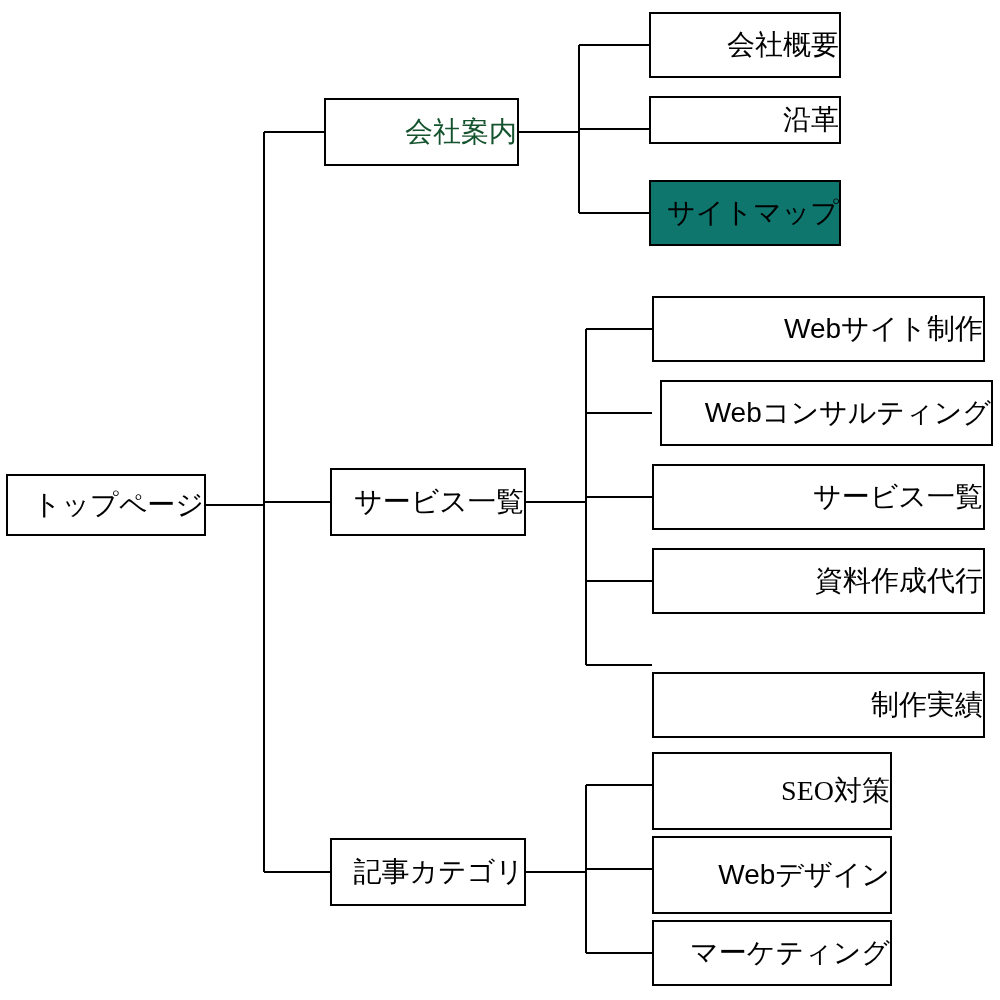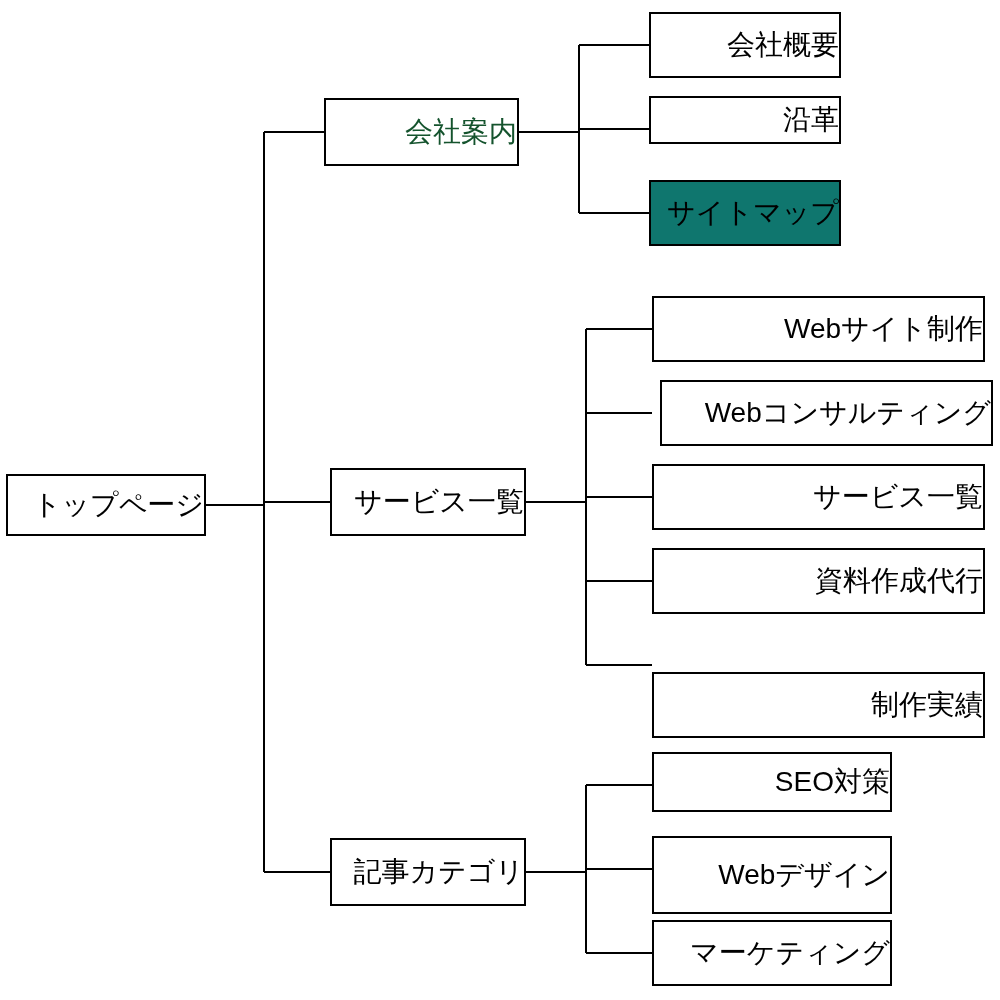--- a/index.html
+++ b/index.html
@@ -91,21 +91,21 @@
     <div class="node" style="left: 652px; top: 632px; width: 333px; height: 66px; font-size: 28px; border-color: rgb(0, 0, 0); color: rgb(0, 0, 0); background: rgb(255, 255, 255); margin-top: 40px;">
       <span>制作実績</span>
     </div>
     <div class="line h" style="left: 264px; top: 871px; width: 66px; background: rgb(0, 0, 0);"></div>
     <div class="node" style="left: 330px; top: 838px; width: 196px; height: 68px; font-size: 28px; border-color: rgb(0, 0, 0); color: rgb(0, 0, 0); background: rgb(255, 255, 255);">
       <span>記事カテゴリ</span>
     </div>
     <div class="line h" style="left: 526px; top: 871px; width: 60px; background: rgb(0, 0, 0);"></div>
     <div class="line v" style="left: 585px; top: 785px; height: 168px; background: rgb(0, 0, 0);"></div>
     <div class="line h" style="left: 586px; top: 784px; width: 66px; background: rgb(0, 0, 0);"></div>
-    <div class="node" style="left: 652px; top: 752px; width: 240px; height: 60px; font-size: 28px; border-color: rgb(0, 0, 0); color: rgb(0, 0, 0); background: rgb(255, 255, 255);">
+    <div class="node" style="left: 652px; top: 752px; width: 240px; height: 78px; font-size: 28px; border-color: rgb(0, 0, 0); color: rgb(0, 0, 0); background: rgb(255, 255, 255); font-family: Liberation Serif, serif;">
       <span>SEO対策</span>
     </div>
     <div class="line h" style="left: 586px; top: 868px; width: 66px; background: rgb(0, 0, 0);"></div>
     <div class="node" style="left: 652px; top: 836px; width: 240px; height: 78px; font-size: 28px; border-color: rgb(0, 0, 0); color: rgb(0, 0, 0); background: rgb(255, 255, 255);">
       <span>Webデザイン</span>
     </div>
     <div class="line h" style="left: 586px; top: 952px; width: 66px; background: rgb(0, 0, 0);"></div>
     <div class="node" style="left: 652px; top: 920px; width: 240px; height: 66px; font-size: 28px; border-color: rgb(0, 0, 0); color: rgb(0, 0, 0); background: rgb(255, 255, 255);">
       <span>マーケティング</span>
     </div>

